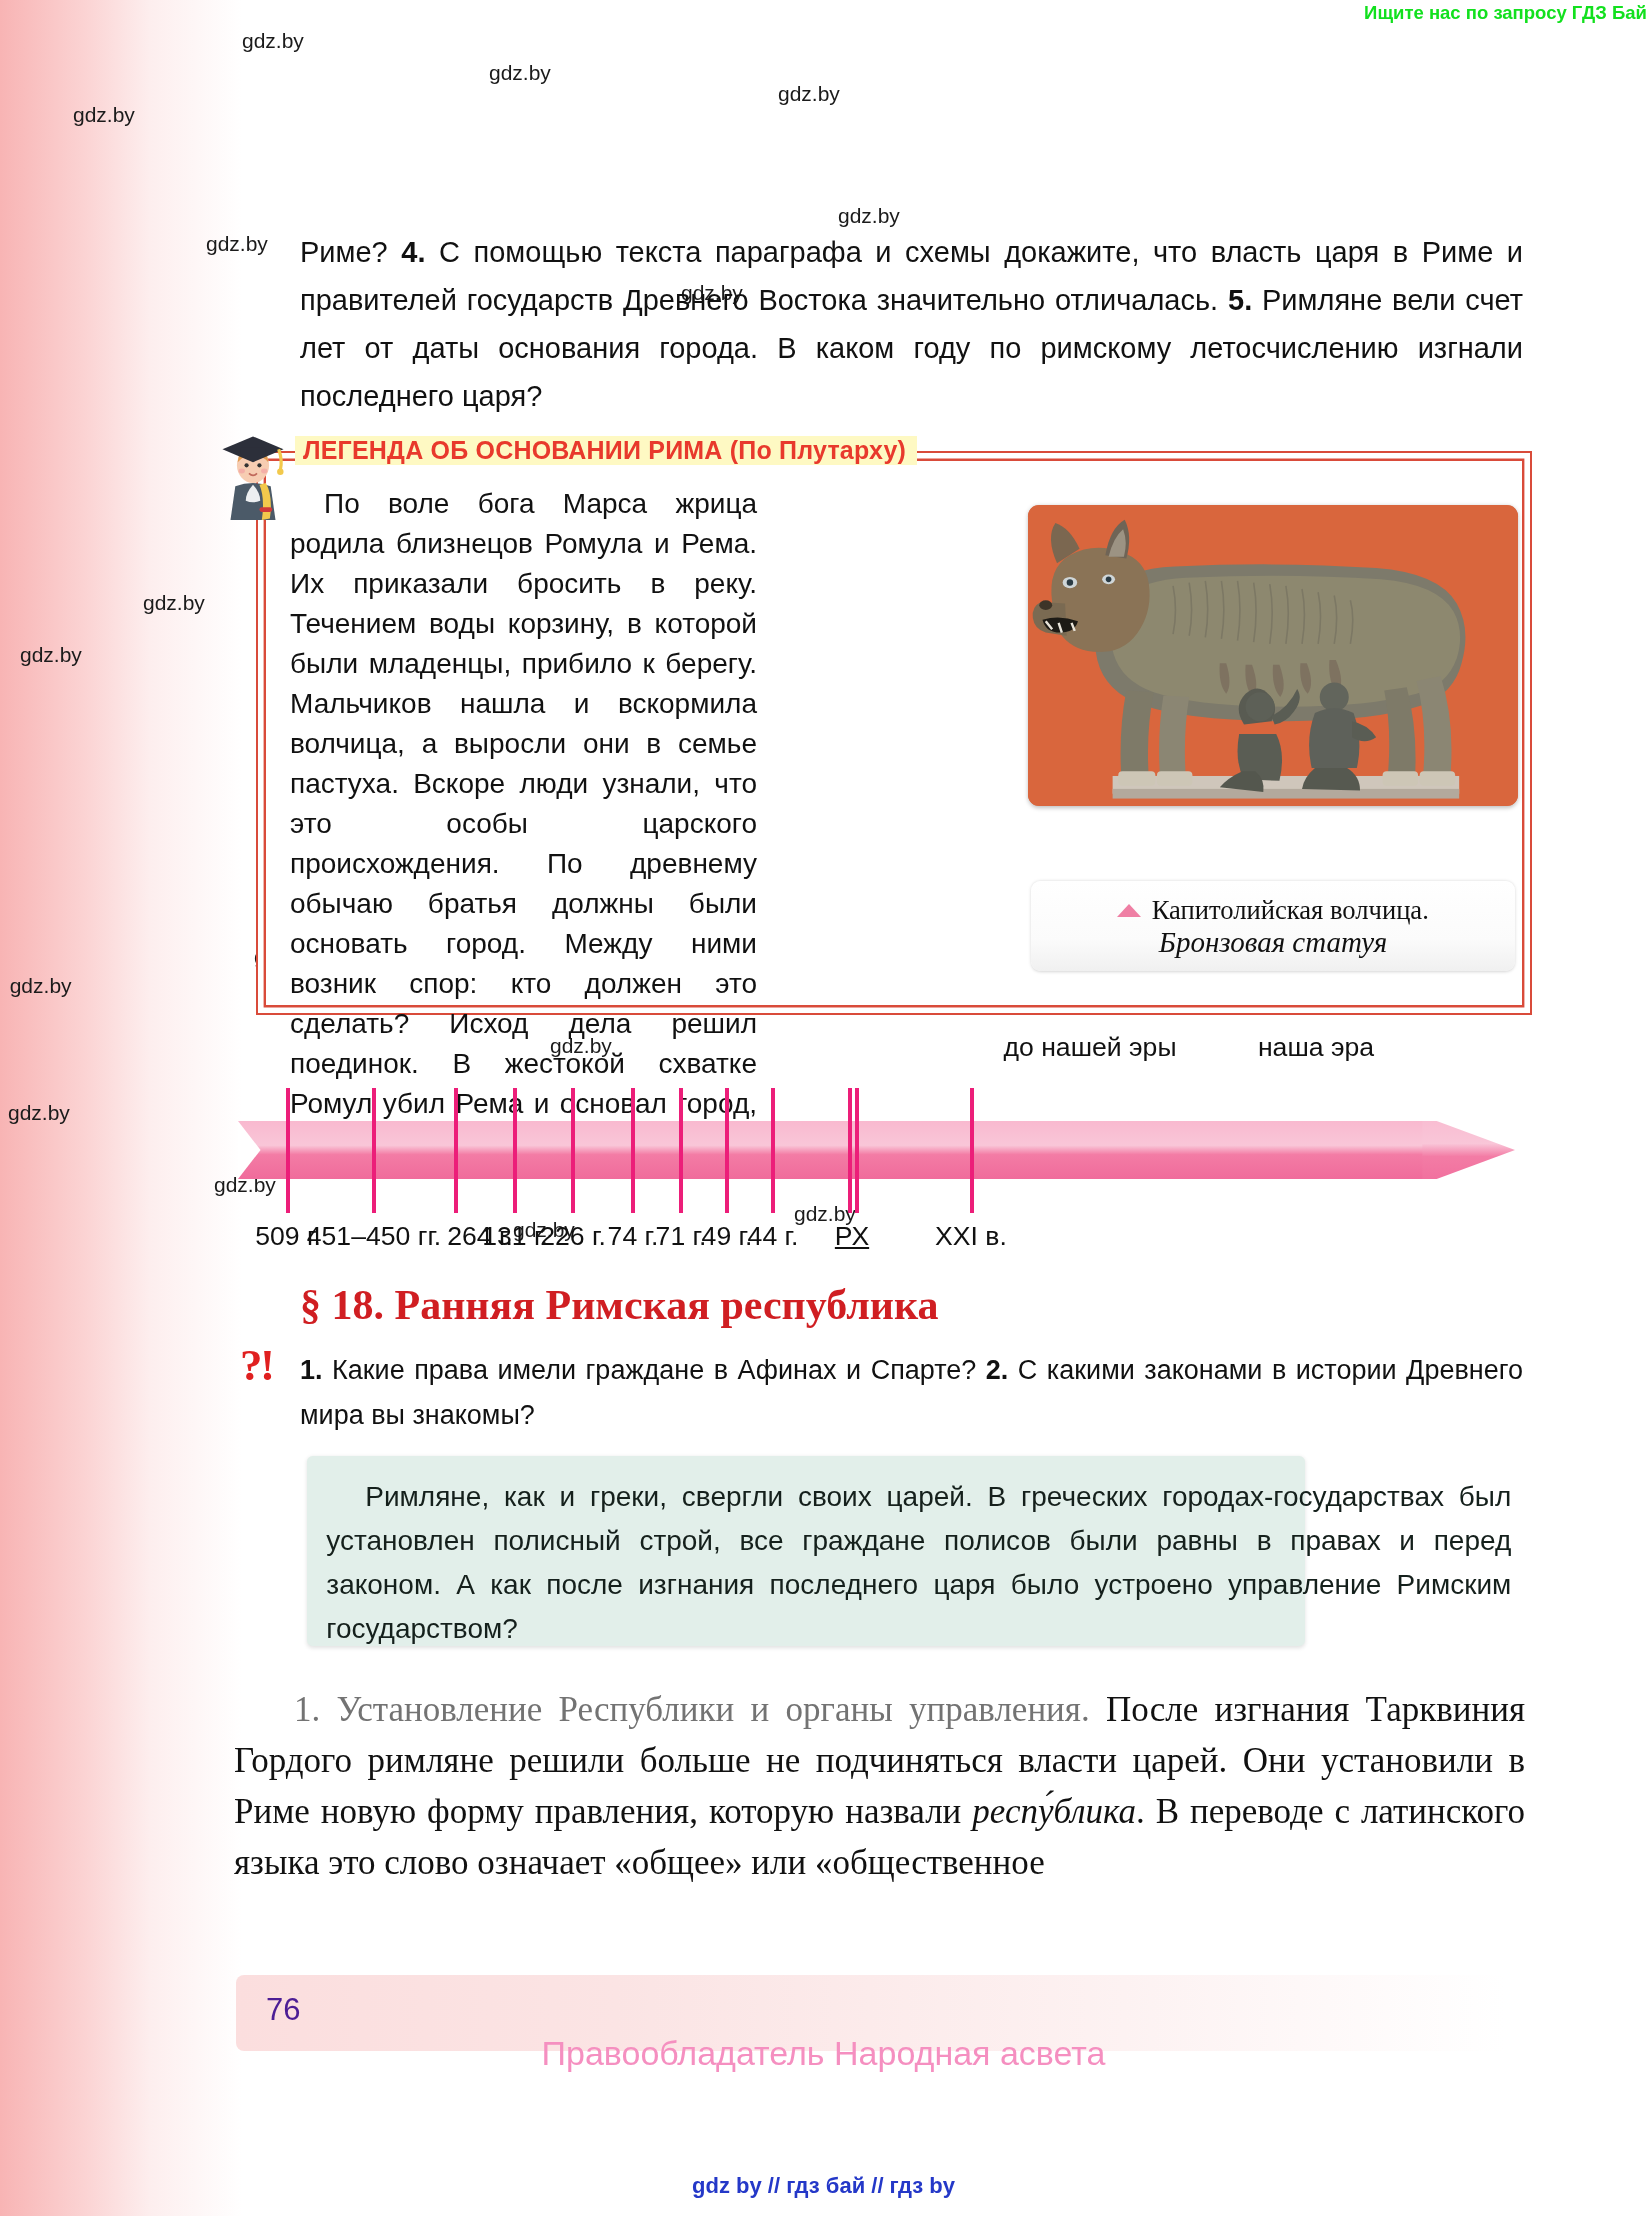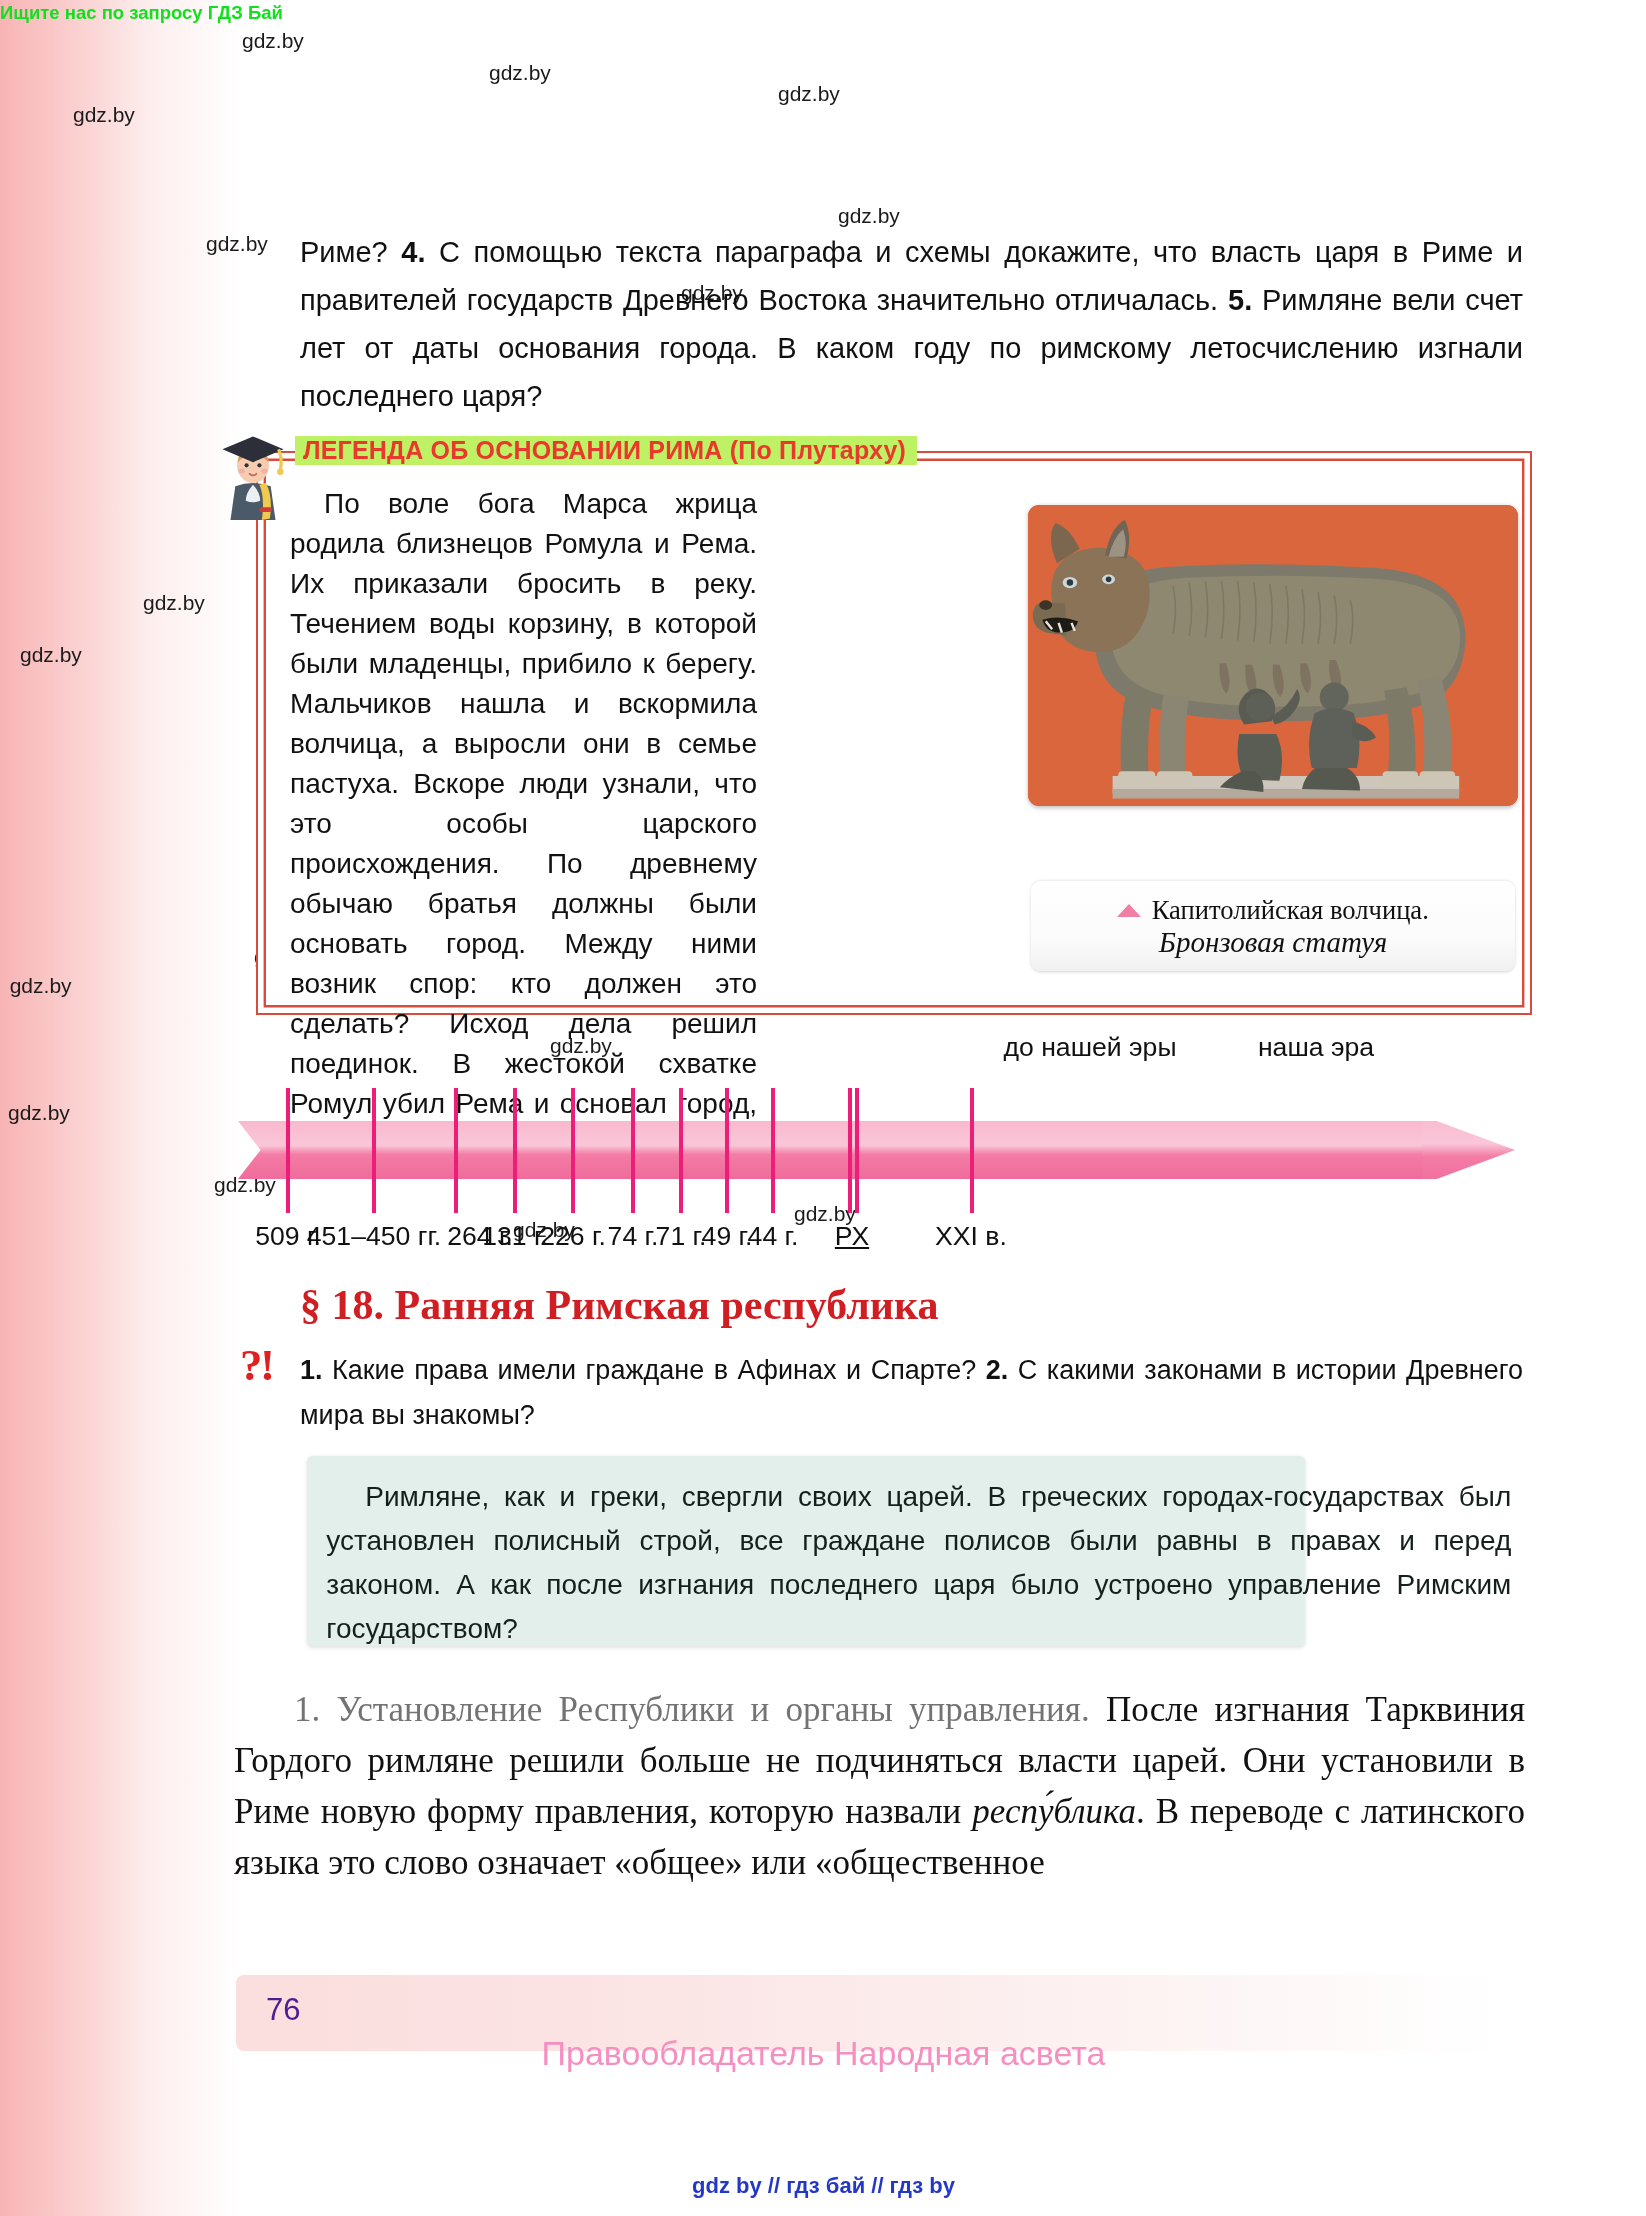--- a/index.html
+++ b/index.html
@@ -19,21 +19,21 @@
     background: linear-gradient(to right, #f8b4b4 0%, #fbd3d3 35%, #fdeeee 62%, #ffffff 100%);
   }
   #right-edge-gradient {
     position:absolute; right:0; top:0; width:48px; height:2216px;
     background: linear-gradient(to left, #ffffff 0%, #ffffff 100%);
   }
 
   
   #promo-banner {
     position:absolute; top:1.6px; left:0; width:1647px;
-    text-align:left;
+    text-align:right;
     color:#12e01e; font-size:18.5px; font-weight:bold;
     font-family:"Liberation Sans", sans-serif;
   }
 
   
   .wm {
     position:absolute;
     color:#1b1b1b;
     font-size:21px;
     font-family:"Liberation Sans", sans-serif;
@@ -52,21 +52,21 @@
 
   
   #legend-box {
     position:absolute; left:256px; top:451px; width:1276px; height:564px;
     border:2.4px solid #d94b3a;
     box-shadow: inset 0 0 0 5.6px #ffffff, inset 0 0 0 8px #d94b3a;
     background:#ffffff;
   }
   #legend-title {
     position:absolute; left:295px; top:436px;
-    background:#bef264; padding:0 11.3px 0 8px;
+    background:#fef9c3; padding:0 11.3px 0 8px;
     color:#e8392c; font-size:25px; font-weight:bold; letter-spacing:0.2px;
     font-family:"Liberation Sans", sans-serif;
     white-space:nowrap; z-index:5;
   }
   #graduate-icon {
     position:absolute; left:216px; top:430px; width:74px; height:90px; z-index:6;
   }
   #legend-text {
     position:absolute; left:290px; top:484px; width:467px;
     font-size:28px; line-height:40px; color:#111; text-align:justify;

